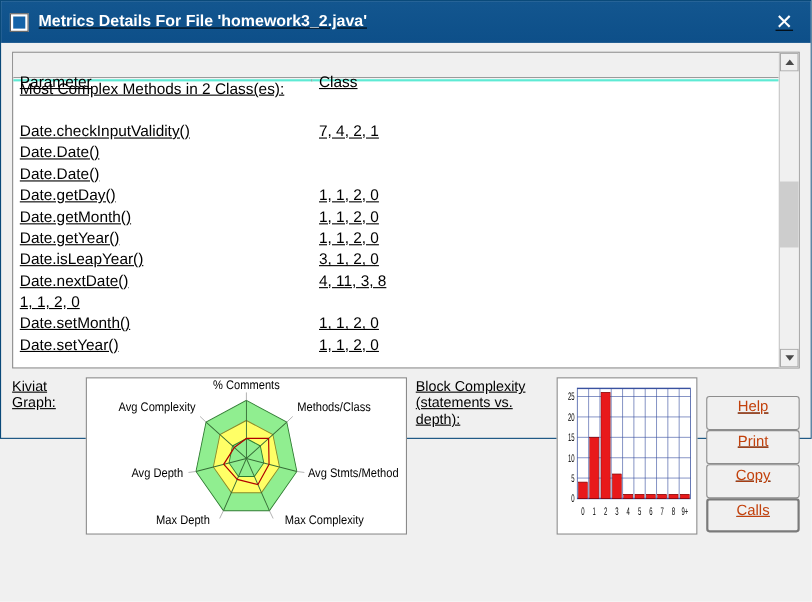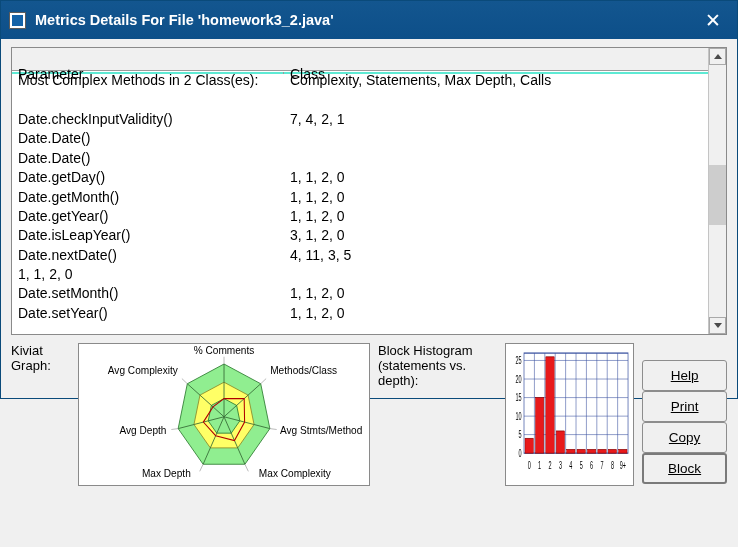--- a/index.html
+++ b/index.html
@@ -16,20 +16,21 @@
     overflow: hidden;
   }
   .window {
     width: 738px;
     height: 399px;
     box-sizing: border-box;
     border: 1px solid #0a4a7a;
     background: #f0f0f0;
     display: flex;
     flex-direction: column;
+    text-decoration: underline;
   }
   
   .titlebar {
     height: 38px;
     background: #0b5394;
     background: linear-gradient(to bottom, #13568f 0%, #0d4f89 100%);
     display: flex;
     align-items: center;
     padding: 0 4px 0 8px;
     flex: none;
@@ -212,23 +213,23 @@
     box-sizing: border-box;
   }
   .btn {
     height: 31px;
     background: #f0f0f0;
     border: 1px solid #8d8d8d;
     border-radius: 3px;
     font-size: 13.5px;
     font-family: "Liberation Sans", sans-serif;
     cursor: pointer;
-    color: #000000;
-    display: flex;
-    align-items: center;
+    color: #c2410c;
+    display: flex;
+    align-items: flex-start;
     justify-content: center;
   }
   .btn-done { border: 2px solid #7a7a7a; font-weight: normal; }
   .lbl-u { text-decoration: underline; }
 </style>
 </head>
 <body>
 
 <div class="window">
 
@@ -242,21 +243,20 @@
 
     <div class="table-wrap">
       <div class="table-main">
         <div class="thead">
           <div class="th c0">Parameter</div>
           <div class="th c1">Class</div>
         </div>
         <div class="tbody">
           <div class="trow">
             <div class="td c0">Most Complex Methods in 2 Class(es):</div>
-            <div class="td c1">Complexity, Statements, Max Depth, Calls</div>
           </div>
           <div class="trow">
             <div class="td c0"></div>
             <div class="td c1"></div>
           </div>
           <div class="trow">
             <div class="td c0">Date.checkInputValidity()</div>
             <div class="td c1">7, 4, 2, 1</div>
           </div>
           <div class="trow">
@@ -276,21 +276,21 @@
           <div class="trow">
             <div class="td c0">Date.getYear()</div>
             <div class="td c1">1, 1, 2, 0</div>
           </div>
           <div class="trow">
             <div class="td c0">Date.isLeapYear()</div>
             <div class="td c1">3, 1, 2, 0</div>
           </div>
           <div class="trow">
             <div class="td c0">Date.nextDate()</div>
-            <div class="td c1">4, 11, 3, 5</div>
+            <div class="td c1">4, 11, 3, 8</div>
           </div>
           <div class="trow">
             <div class="td c1">1, 1, 2, 0</div>
           </div>
           <div class="trow">
             <div class="td c0">Date.setMonth()</div>
             <div class="td c1">1, 1, 2, 0</div>
           </div>
           <div class="trow">
             <div class="td c0">Date.setYear()</div>
@@ -351,21 +351,21 @@
             <text x="248" y="99" text-anchor="start" font-family="Liberation Sans, sans-serif" font-size="12.5" fill="#000">Avg Stmts/Method</text>
             <text x="222" y="146" text-anchor="start" font-family="Liberation Sans, sans-serif" font-size="12.5" fill="#000">Max Complexity</text>
             <text x="138" y="146" text-anchor="end" font-family="Liberation Sans, sans-serif" font-size="12.5" fill="#000">Max Depth</text>
             <text x="108" y="99" text-anchor="end" font-family="Liberation Sans, sans-serif" font-size="12.5" fill="#000">Avg Depth</text>
             <text x="122" y="33" text-anchor="end" font-family="Liberation Sans, sans-serif" font-size="12.5" fill="#000">Avg Complexity</text>
           </svg>
         </div>
       </div>
 
       <div class="panel histo">
-        <div class="panel-label">Block Histogram (statements vs. depth):</div>
+        <div class="panel-label">Block Complexity (statements vs. depth):</div>
         <div class="panel-box">
           <svg width="100%" height="100%" viewBox="0 0 255 155" preserveAspectRatio="none">
 
             <rect x="36" y="10" width="208" height="110" fill="#ffffff" stroke="#3a52a0" stroke-width="1.4"></rect>
 
             <g stroke="#3a52a0" stroke-width="0.8">
               <line x1="36" y1="99.6" x2="244" y2="99.6"></line>
               <line x1="36" y1="79.3" x2="244" y2="79.3"></line>
               <line x1="36" y1="58.9" x2="244" y2="58.9"></line>
               <line x1="36" y1="38.5" x2="244" y2="38.5"></line>
@@ -422,19 +422,19 @@
         <button class="btn">
             <span class="lbl-u">Help</span>
           </button>
         <button class="btn">
             <span class="lbl-u">Print</span>
           </button>
         <button class="btn">
             <span class="lbl-u">Copy</span>
           </button>
         <button class="btn btn-done">
-            <span class="lbl-u">Block</span>
+            <span class="lbl-u">Calls</span>
           </button>
       </div>
 
     </div>
   </div>
 </div>
 
 </body></html>

